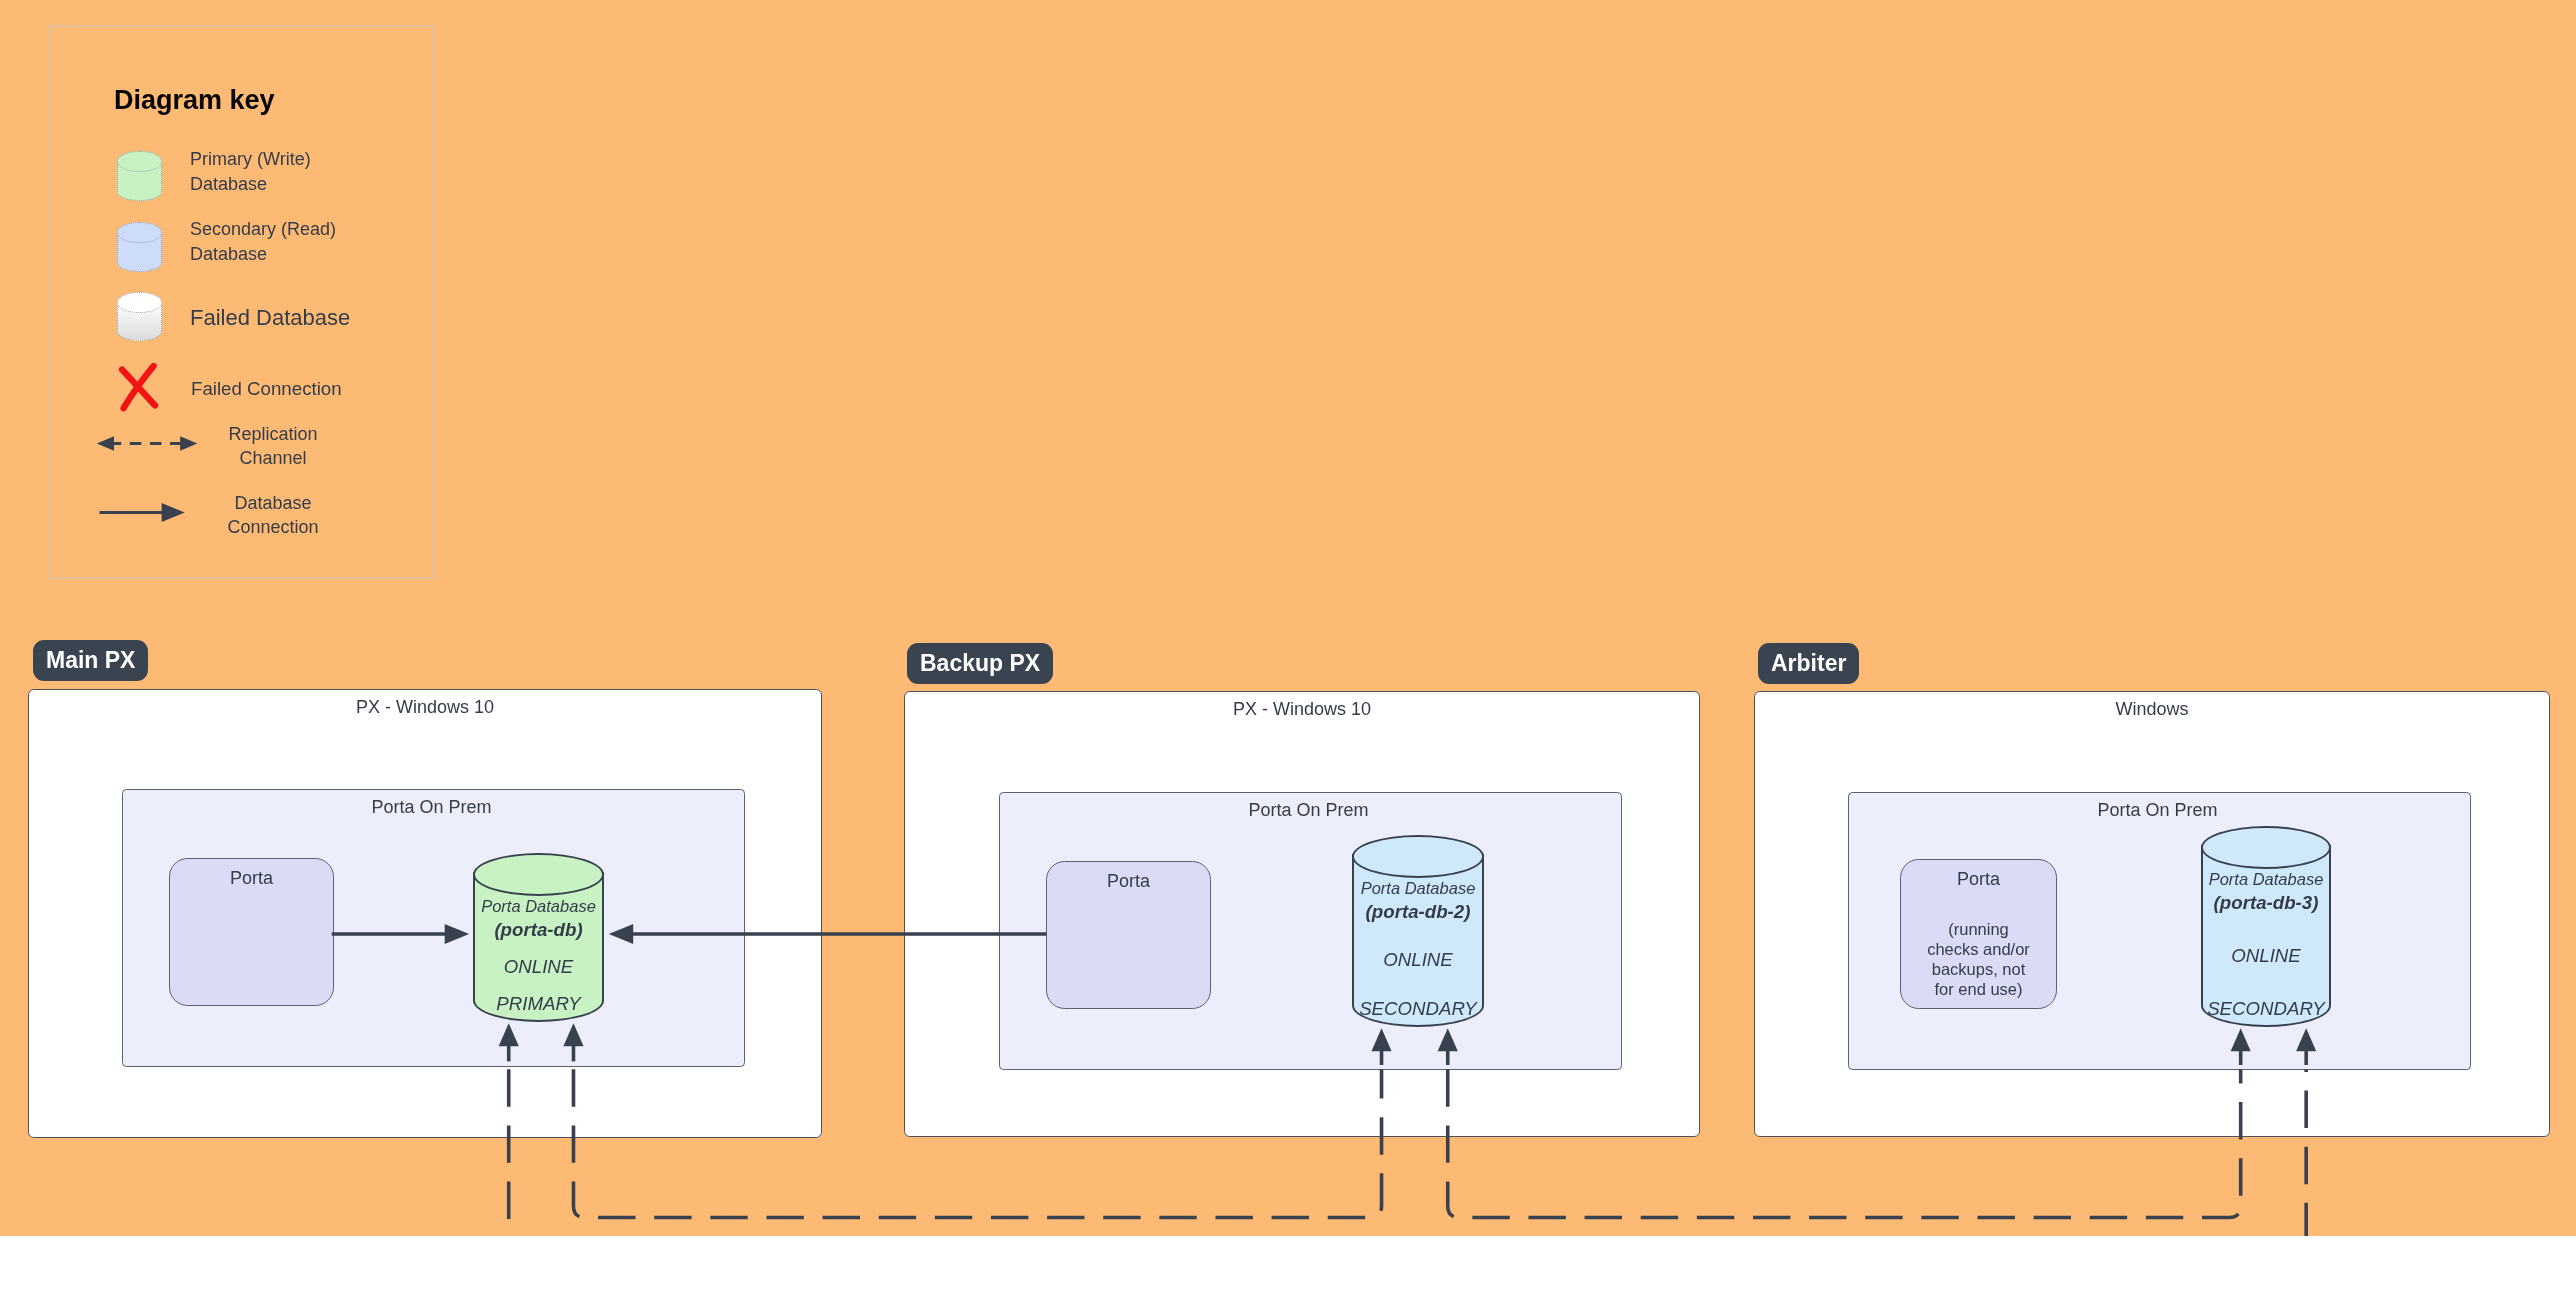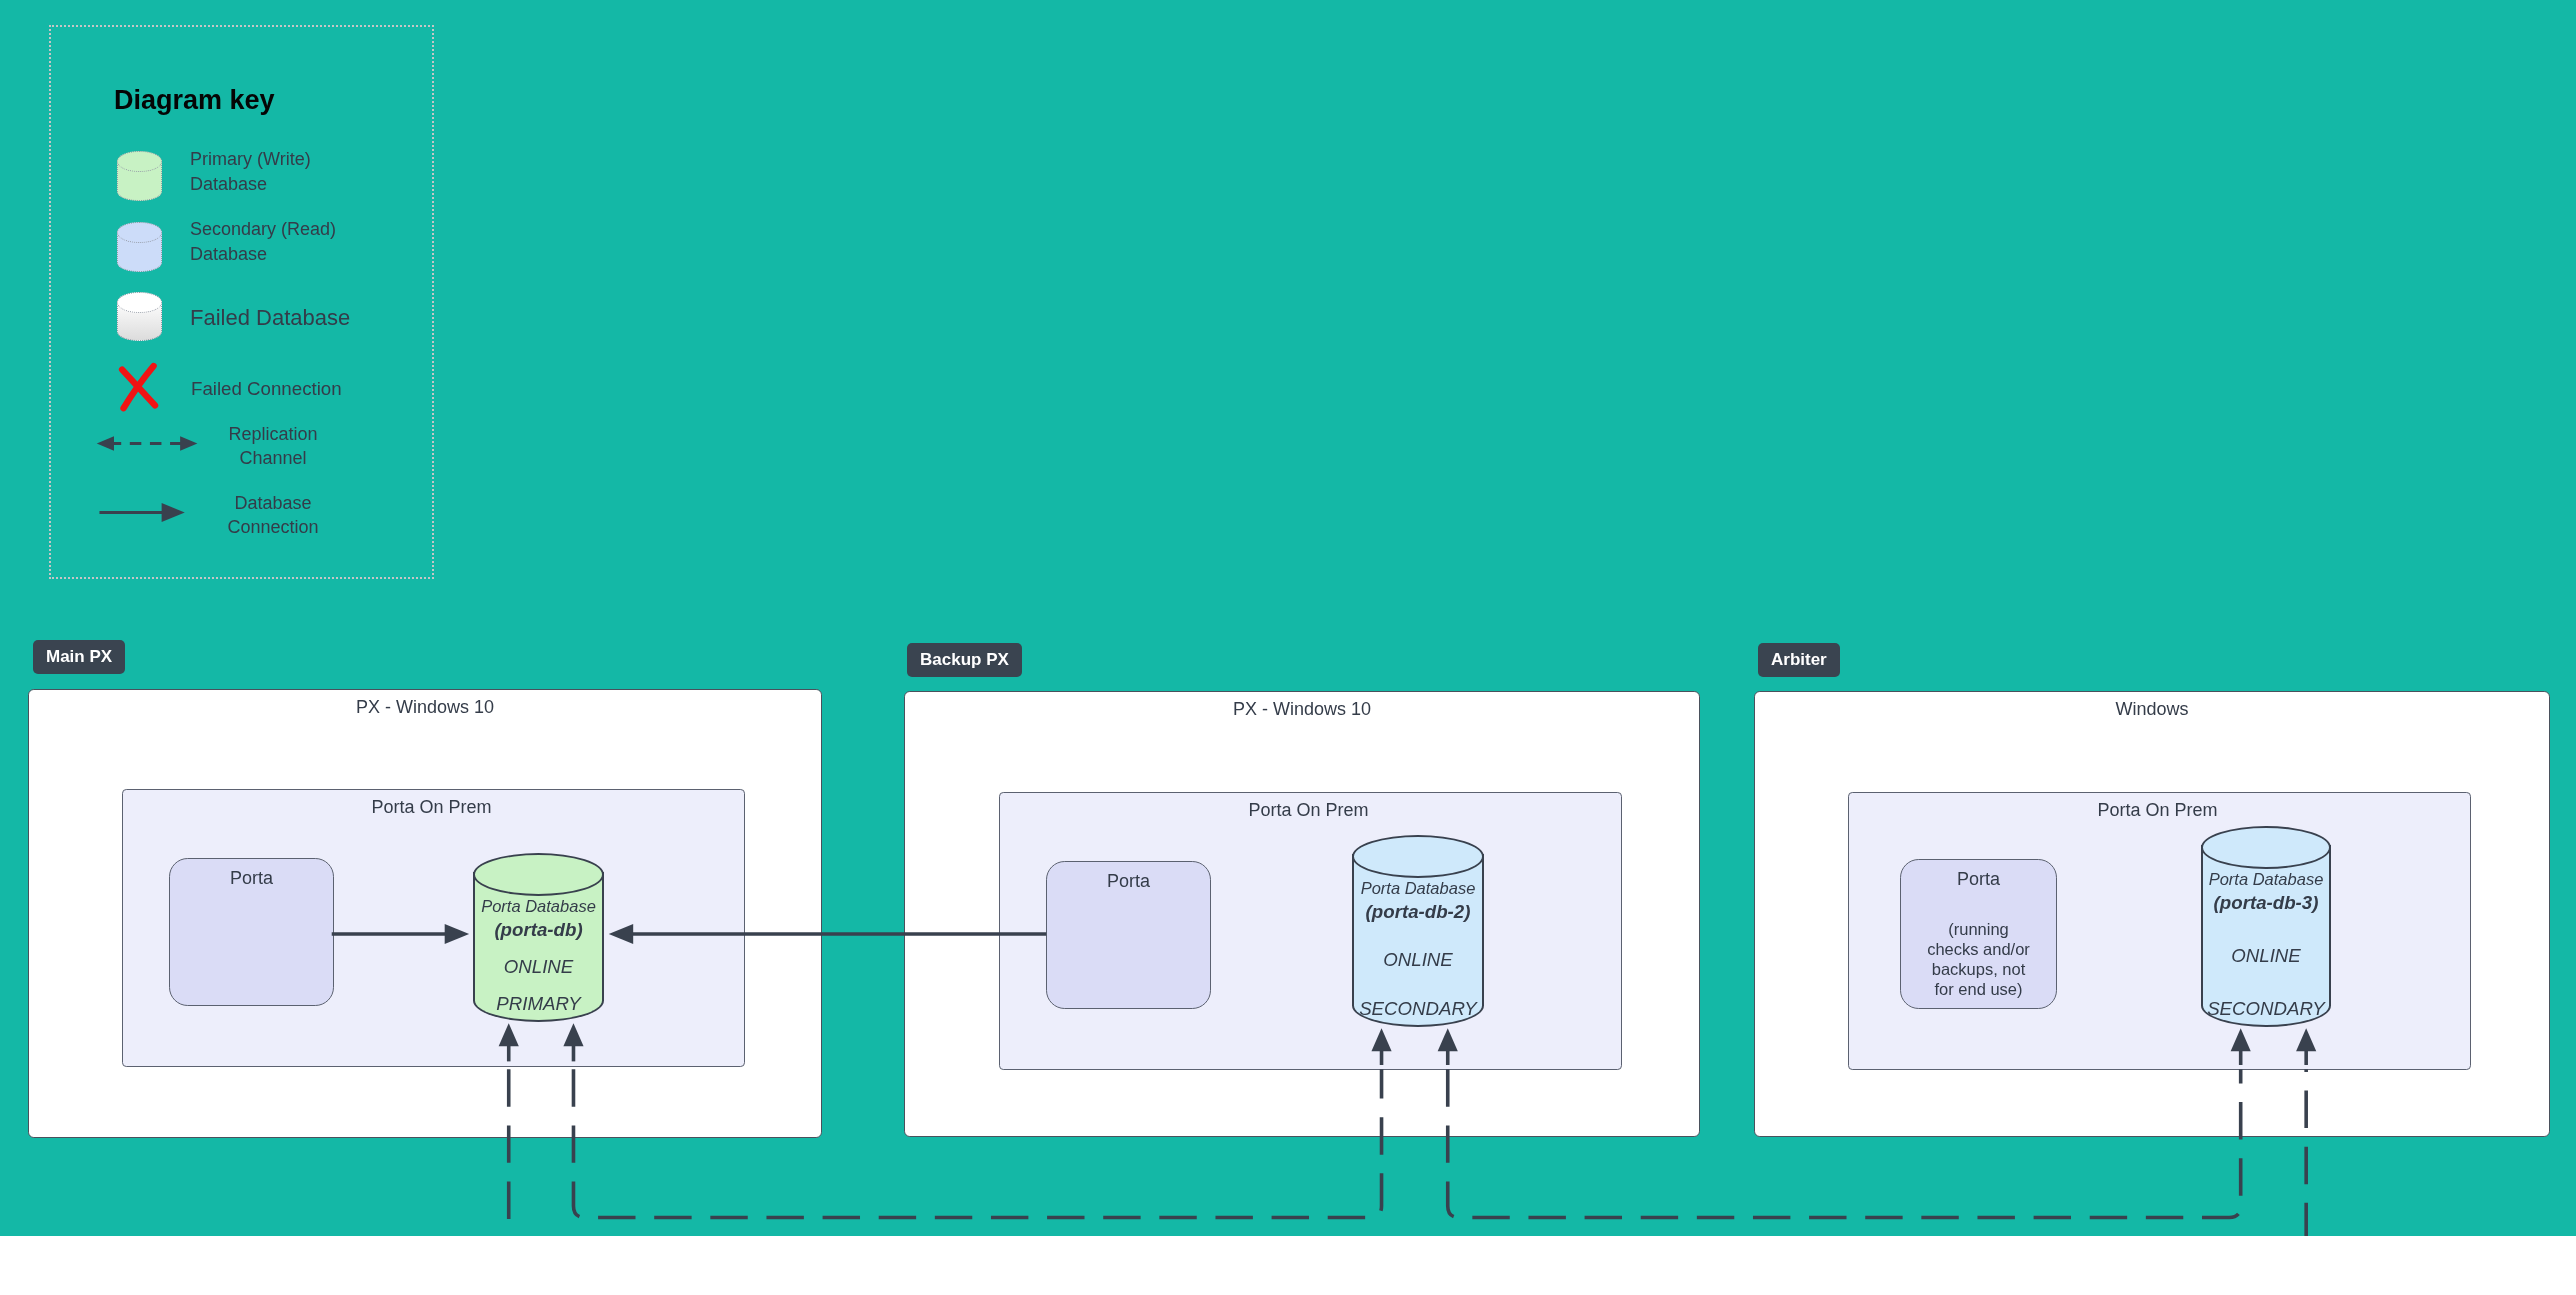--- a/index.html
+++ b/index.html
@@ -1,17 +1,17 @@
 <!DOCTYPE html>
 <html style="--stroke: #39414e; --text: #343c49; --primary-db-fill: #c8f2c4; --secondary-db-fill: #cfe9fb; --legend-secondary-fill: #ccdcf9; --failed-x: #f01414; --inner-zone-fill: #edeefb; --porta-fill: #dadcf6; --badge-bg: #3a4450; --badge-text: #ffffff;font-size:11.5px"><head>
 <meta charset="utf-8">
 <title>Diagram</title>
 <style>
   html,body{margin:0;padding:0;background:#fff;}
-  .canvas{position:relative;width:2576px;height:1236px;background:#14b8a6;
+  .canvas{position:relative;width:2576px;height:1236px;background:#fdba74;
           font-family:"Liberation Sans",sans-serif;color:var(--text,#343c49);overflow:hidden;}
 
   
   .legend-box{position:absolute;left:49px;top:24.5px;width:381px;height:550px;
               border:2.2px dotted #c6c6c6;}
   .legend-title{position:absolute;left:114px;top:85px;font-size:27px;font-weight:bold;color:#050505;}
   .lg-label{position:absolute;white-space:pre-line;font-size:18px;line-height:25px;color:var(--text);}
   .lg-label.big{font-size:22px;line-height:27px;}
   .lg-label.center{text-align:center;}
 
@@ -27,21 +27,21 @@
   .fill-failed .mc-top{background:#ffffff;}
   .fill-failed .mc-body{background:linear-gradient(180deg,#fefefe 0%,#dcdcdc 100%);}
 
   
   .title-box{position:absolute;left:820px;top:99px;width:878px;height:189px;background:#fff;
              border:2.2px solid #434a54;border-radius:7.2px;display:flex;align-items:center;justify-content:center;}
   .title-box span{font-size:33px;color:#3f4650;}
 
   
   .badge{position:absolute;background:var(--badge-bg);color:var(--badge-text);
-         font-weight:bold;font-size:17px;padding:7.2px 13px;border-radius:5px;}
+         font-weight:bold;font-size:23px;padding:7.2px 13px;border-radius:11px;}
 
   
   .outer{position:absolute;background:#ffffff;border:1.4px solid #4a515c;border-radius:5.8px;}
   .outer-label{position:absolute;left:0;right:0;top:7.2px;text-align:center;font-size:18px;color:var(--text);}
   .zone{position:absolute;background:var(--inner-zone-fill);border:1.4px solid #5b6170;border-radius:4.3px;}
   .zone-label{position:absolute;left:0;right:4px;top:7.2px;text-align:center;font-size:18px;color:var(--text);}
   .porta{position:absolute;background:var(--porta-fill);border:1.4px solid #5b6170;border-radius:18.7px;}
   .porta-label{position:absolute;left:0;right:0;top:8.6px;text-align:center;font-size:18px;color:var(--text);}
   .porta-note{position:absolute;left:4.3px;right:4.3px;top:59px;text-align:center;font-size:16.5px;line-height:20px;
               white-space:pre-line;color:var(--text);}

